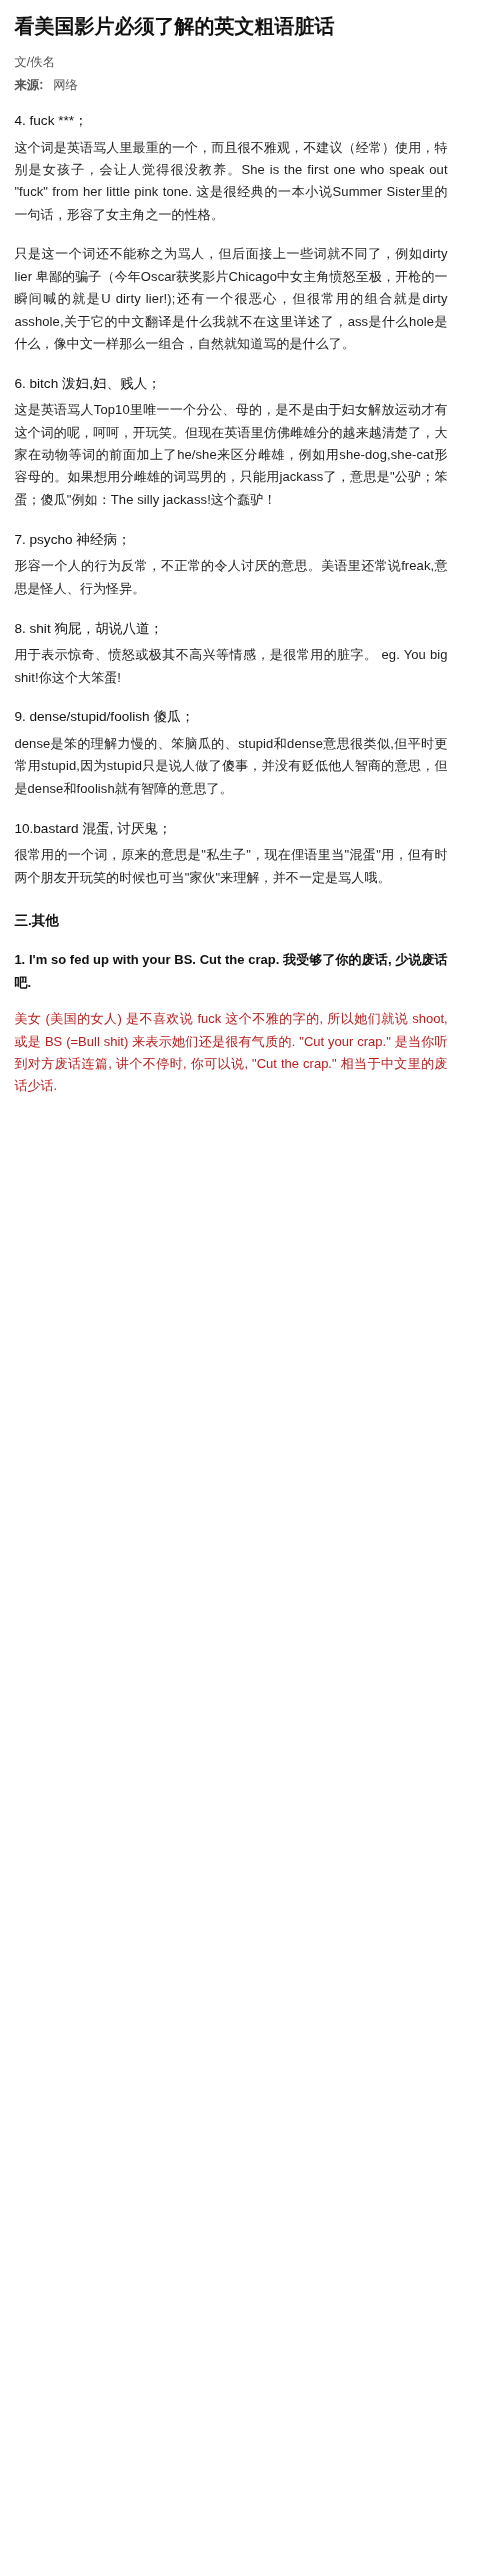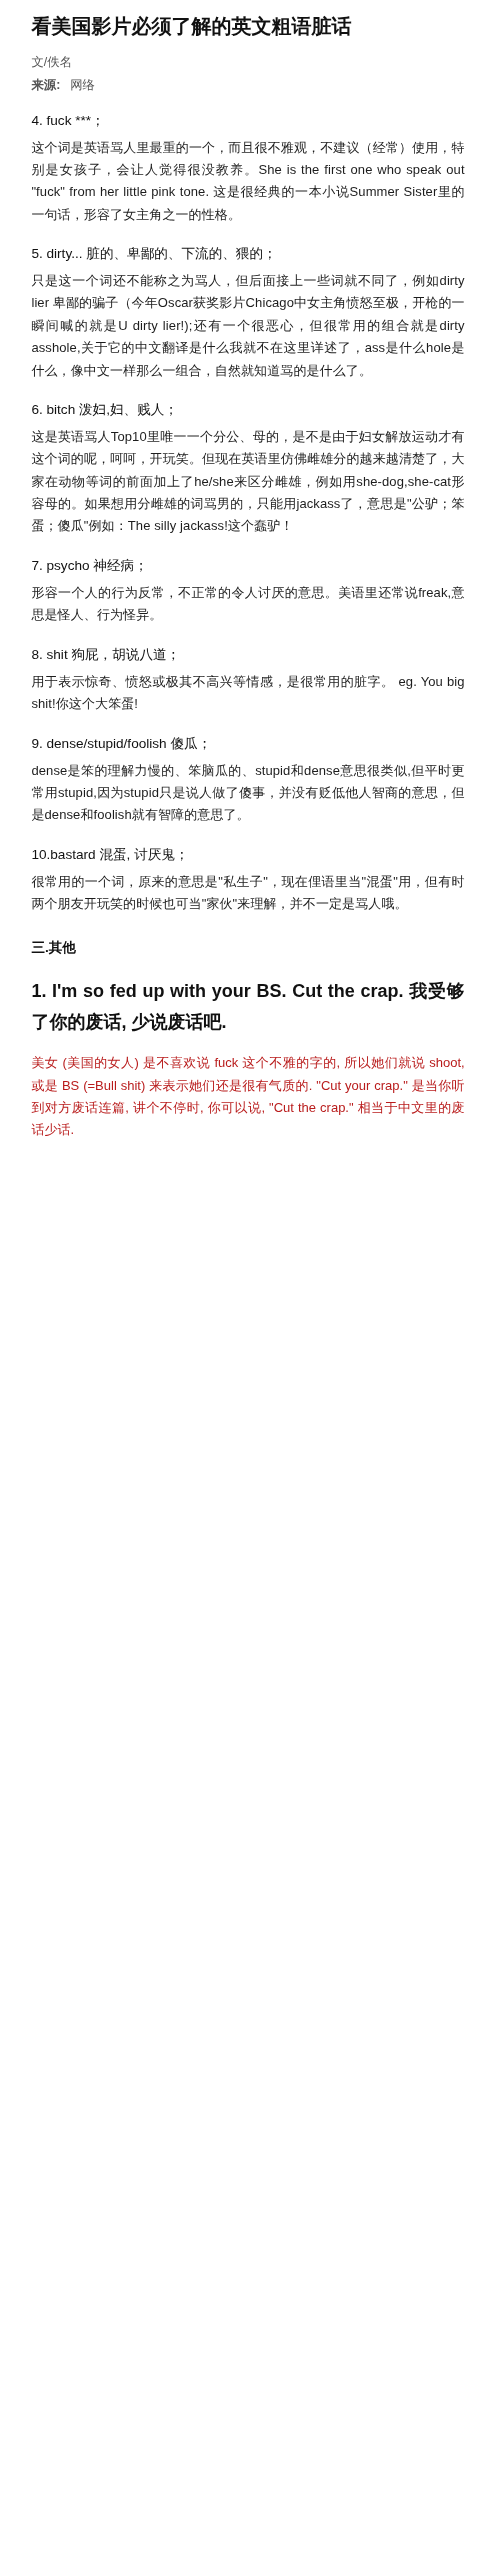--- a/index.html
+++ b/index.html
@@ -13,21 +13,20 @@
     color: #1a1a1a;
     -webkit-font-smoothing: antialiased;
   }
   .page {
     width: 462px;
     min-height: 2576px;
     box-sizing: border-box;
     padding: 11px 14.4px 0 14.4px;
     position: relative;
     background: #ffffff;
-    margin-left: 17px;
   }
   .title {
     font-size: 20px;
     font-weight: bold;
     line-height: 1.28;
     color: #111111;
     letter-spacing: 0px;
     margin: 3.2px 0 12.8px 0;
   }
   .byline {
@@ -72,21 +71,21 @@
     font-size: 13.6px;
     font-weight: bold;
     color: #111111;
     line-height: 1.6;
     margin: 21px 0 17.5px 0;
   }
   .sub-entry {
     margin: 0 0 19px 0;
   }
   .sub-head {
-    font-size: 18px;
+    font-size: 13px;
     font-weight: bold;
     color: #111111;
     line-height: 1.72;
     text-align: justify;
     margin: 0 0 14.4px 0;
   }
   .plain-para {
     font-size: 13px;
     color: #b91c1c;
     line-height: 1.72;
@@ -131,21 +130,20 @@
     <span class="src-label">来源:</span>
     <span class="src-value">网络</span>
   </div>
 
   <div class="entry">
     <div class="entry-head">4. fuck ***；</div>
     <p class="entry-body">这个词是英语骂人里最重的一个，而且很不雅观，不建议（经常）使用，特别是女孩子，会让人觉得很没教养。She is the first one who speak out "fuck" from her little pink tone. 这是很经典的一本小说Summer Sister里的一句话，形容了女主角之一的性格。</p>
   </div>
 
   <div class="entry">
-    <div class="entry-head">5. dirty... 脏的、卑鄙的、下流的、猥的；</div>
     <p class="entry-body">只是这一个词还不能称之为骂人，但后面接上一些词就不同了，例如dirty lier 卑鄙的骗子（今年Oscar获奖影片Chicago中女主角愤怒至极，开枪的一瞬间喊的就是U dirty lier!);还有一个很恶心，但很常用的组合就是dirty asshole,关于它的中文翻译是什么我就不在这里详述了，ass是什么hole是什么，像中文一样那么一组合，自然就知道骂的是什么了。</p>
   </div>
 
   <div class="entry">
     <div class="entry-head">6. bitch 泼妇,妇、贱人；</div>
     <p class="entry-body">这是英语骂人Top10里唯一一个分公、母的，是不是由于妇女解放运动才有这个词的呢，呵呵，开玩笑。但现在英语里仿佛雌雄分的越来越清楚了，大家在动物等词的前面加上了he/she来区分雌雄，例如用she-dog,she-cat形容母的。如果想用分雌雄的词骂男的，只能用jackass了，意思是"公驴；笨蛋；傻瓜"例如：The silly jackass!这个蠢驴！</p>
   </div>
 
   <div class="entry">
     <div class="entry-head">7. psycho 神经病；</div>

